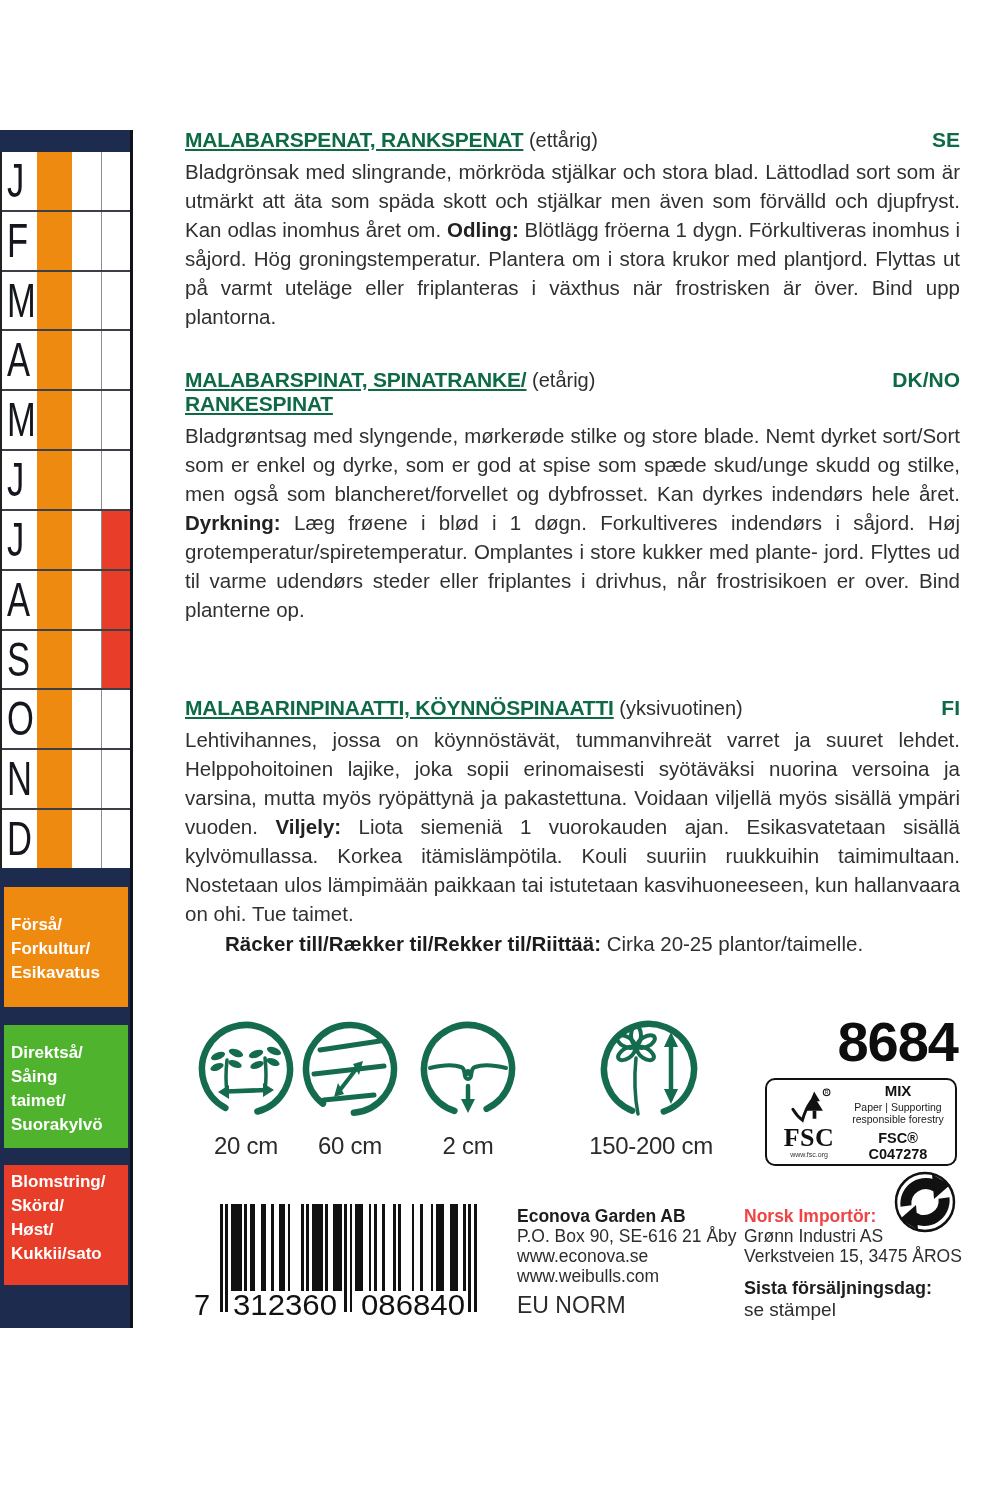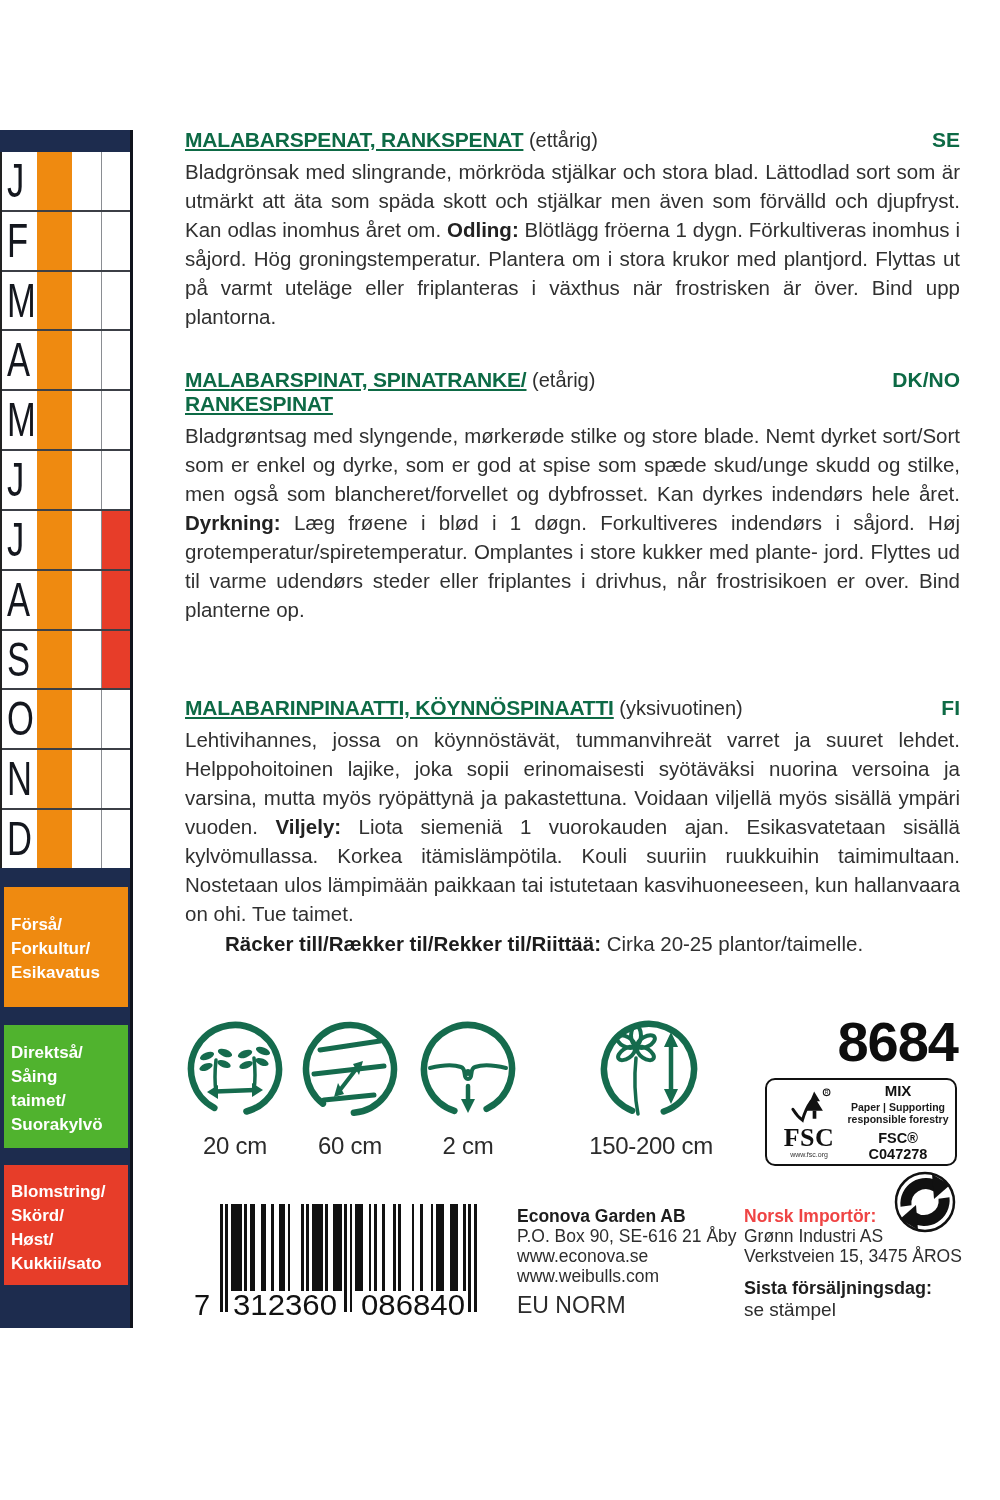--- a/index.html
+++ b/index.html
@@ -17,56 +17,56 @@
               font-size:48px;font-weight:400;color:#14171e;line-height:1;}
   .cal-letter span{display:inline-block;transform:scaleX(.72);transform-origin:left center;}
   .cal-orange{width:35px;}
   .cal-c3{width:29px;box-sizing:border-box;}
   .cal-c4{width:29px;border-left:1.5px solid #8a8d92;box-sizing:border-box;}
 
   .legend-box{position:absolute;left:4px;width:124px;box-sizing:border-box;
               color:#fff;font-size:17px;font-weight:700;line-height:24px;padding-left:7px;}
   .legend-0{top:757px;height:120px;padding-top:26px;}
   .legend-1{top:895px;height:123px;padding-top:16px;}
-  .legend-2{top:1035px;height:120px;padding-top:15px;}
+  .legend-2{top:1035px;height:120px;padding-top:5px;}
 
   
   .lang-section{position:absolute;left:185px;width:775px;}
   .pos0{top:128px;} .pos1{top:368px;} .pos2{top:696px;}
   .sec-head{display:flex;justify-content:space-between;align-items:baseline;}
   .green-title{color:#0d6a45;font-weight:700;font-size:21px;letter-spacing:-.2px;text-decoration:underline;}
   .title-suffix{font-size:20px;color:#2f2f2f;font-weight:400;text-align:center;}
   .lang-code{color:#0d6a45;font-weight:700;font-size:21px;}
   .body-text{margin:5px 0 0;font-size:20.5px;line-height:29px;text-align:justify;color:#303030;}
   .body-text b{color:#222;}
 
   
   .yield{position:absolute;left:185px;top:932px;width:775px;font-size:20.5px;color:#303030;margin-left:40px;}
   .yield b{color:#1d1d1d;}
 
   
   .spec{position:absolute;top:1020px;text-align:center;}
   .spec svg{display:block;margin:0 auto;}
   .spec-label{margin-top:6px;font-size:24px;color:#2b2b2b;letter-spacing:-.3px;}
-  .spec1{left:185px;width:100px;} .spec2{left:300px;width:100px;}
+  .spec1{left:196px;width:100px;} .spec2{left:300px;width:100px;}
   .spec3{left:418px;width:100px;} .spec4{left:588px;width:126px;}
 
   
   .article-nr{position:absolute;top:1014px;left:760px;width:198px;text-align:right;
               font-size:56px;font-weight:700;color:#0e0e0e;letter-spacing:-1px;line-height:1;}
   .fsc-box{position:absolute;left:765px;top:1078px;width:192px;height:88px;box-sizing:border-box;
            border:2.5px solid #111;border-radius:10px;display:flex;align-items:center;background:#fff;}
   .fsc-left{width:76px;display:flex;flex-direction:column;align-items:center;padding-left:4px;}
   .fsc-acronym{font-family:"Liberation Serif","DejaVu Serif",serif;font-weight:700;font-size:26px;
                color:#111;line-height:1;margin-top:-2px;letter-spacing:.5px;}
   .fsc-url{font-size:7px;color:#333;}
   .fsc-right{flex:1;display:flex;flex-direction:column;align-items:center;justify-content:center;
              padding-right:6px;text-align:center;}
   .fsc-mix{font-size:15px;font-weight:700;color:#111;}
-  .fsc-claim{font-size:10.5px;font-weight:700;color:#1a1a1a;line-height:12px;margin-top:2px;}
+  .fsc-claim{font-size:10.5px;font-weight:400;color:#1a1a1a;line-height:12px;margin-top:2px;}
   .fsc-cert{font-size:14.5px;font-weight:700;color:#111;margin-top:5px;}
 
   
   .barcode{position:absolute;left:182px;top:1202px;}
 
   
   .pub{position:absolute;left:517px;top:1206px;font-size:17.5px;line-height:20px;color:#2d2d2d;}
   .pub .bold{font-weight:700;color:#1d1d1d;}
   .eu-norm{position:absolute;left:517px;top:1292px;font-size:23px;color:#2b2b2b;}
   .importer{position:absolute;left:744px;top:1206px;font-size:17.5px;line-height:20px;color:#2d2d2d;}

